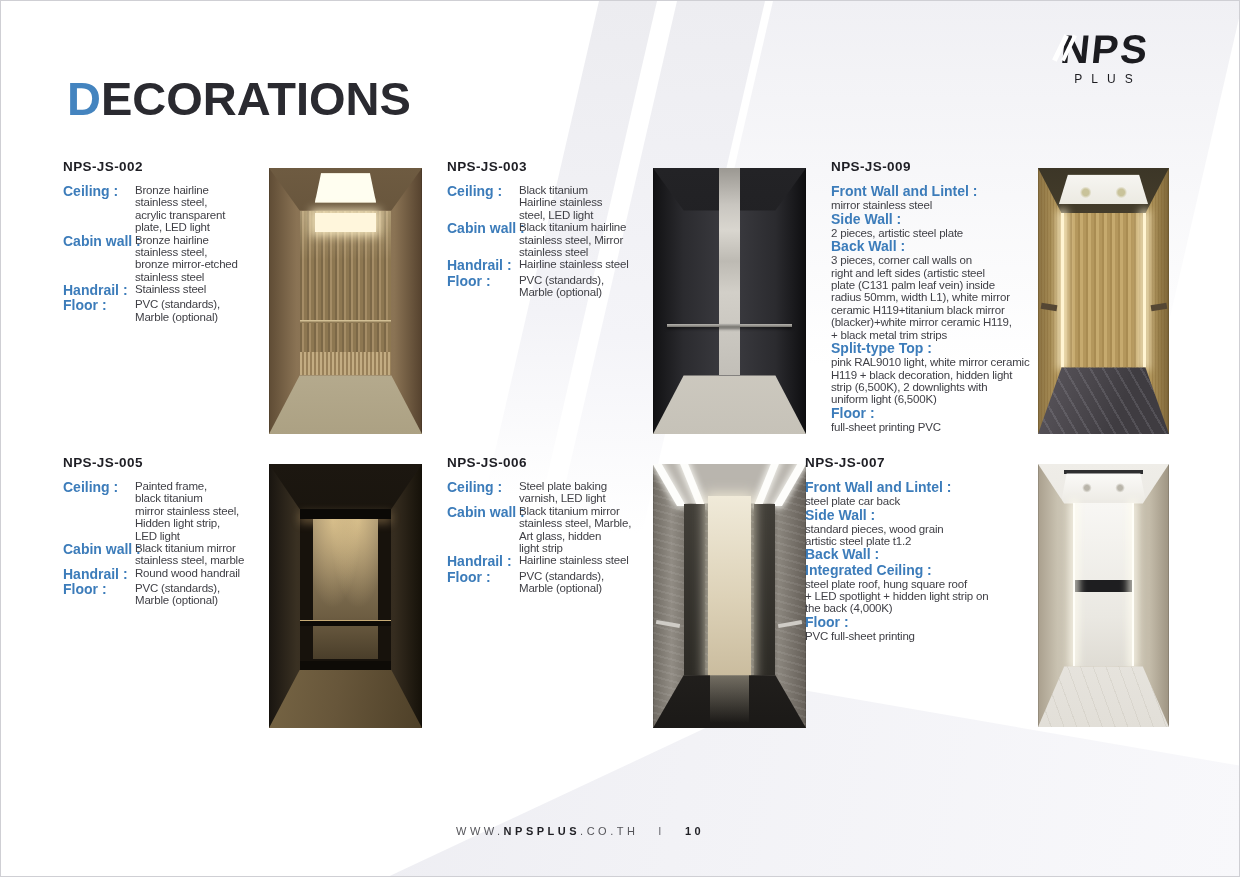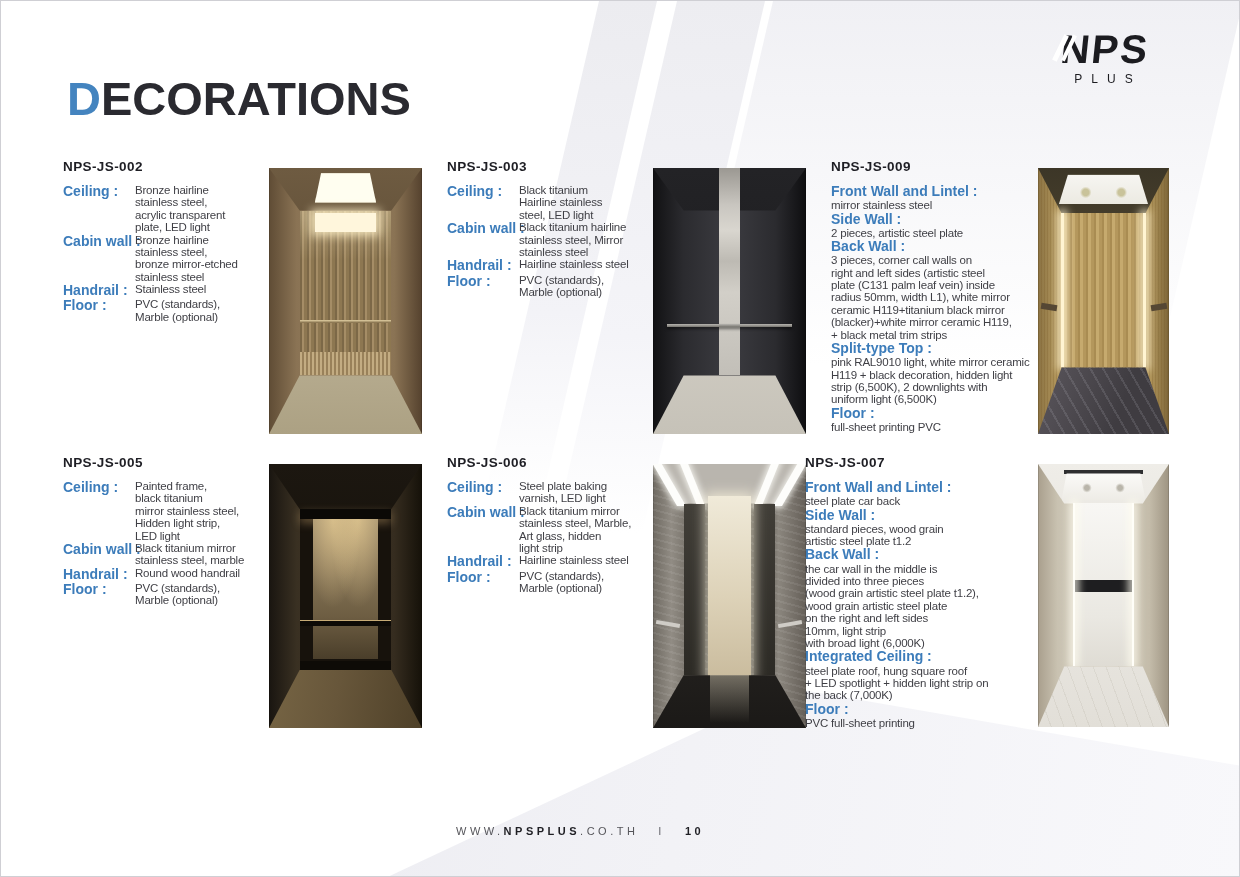--- a/index.html
+++ b/index.html
@@ -329,31 +329,24 @@
 
   <section class="product stacked" style="left:804px;top:454px">
     <h2 class="code">NPS-JS-007</h2>
     <div class="spec-stack">
       <div class="spec-label">Front Wall and Lintel :</div>
       <div class="spec-value">steel plate car back</div>
       <div class="spec-label">Side Wall :</div>
       <div class="spec-value">standard pieces, wood grain
 artistic steel plate t1.2</div>
       <div class="spec-label">Back Wall :</div>
-      <div class="spec-value">the car wall in the middle is
-divided into three pieces
-(wood grain artistic steel plate t1.2),
-wood grain artistic steel plate
-on the right and left sides
-10mm, light strip
-with broad light (6,000K)</div>
       <div class="spec-label">Integrated Ceiling :</div>
       <div class="spec-value">steel plate roof, hung square roof
 + LED spotlight + hidden light strip on
-the back (7,000K)</div>
+the back (4,000K)</div>
       <div class="spec-label">Floor :</div>
       <div class="spec-value">PVC full-sheet printing</div>
     </div>
   </section>
 
   <div class="photo e6" style="left:1037px;top:463px;width:131px;height:263px">
     <div class="ceil"></div>
     <div class="panelrim"></div>
     <div class="panel"></div>
     <div class="back"></div>

